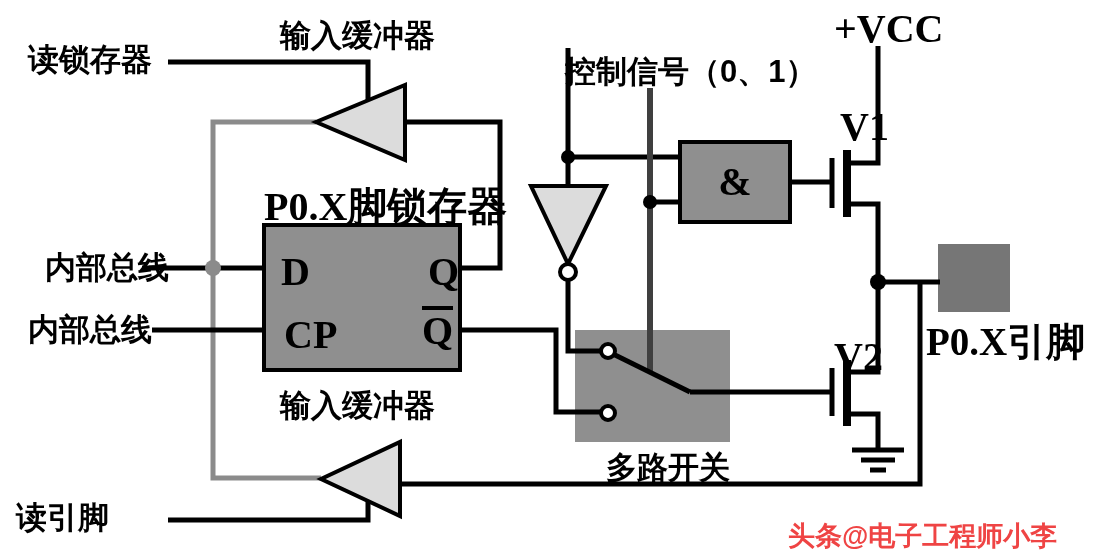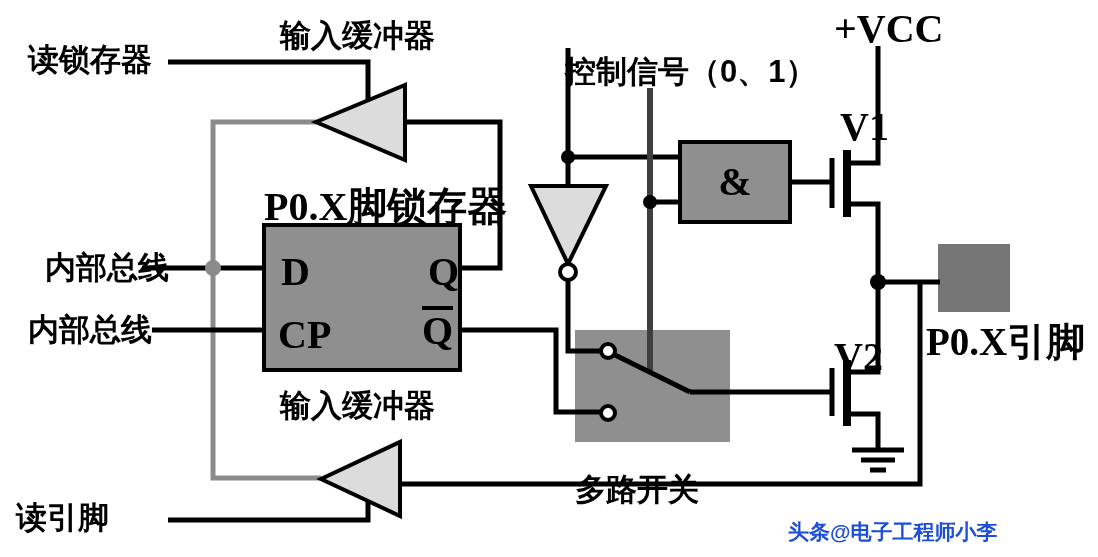--- a/index.html
+++ b/index.html
@@ -25,21 +25,21 @@
   .bubble { fill: #ffffff; stroke: #000000; stroke-width: 4; }
   .dot    { fill: #000000; }
   .busdot { fill: #8b8b8b; }
 
   .lbl { position: absolute; color: #000; font-weight: bold; white-space: nowrap; line-height: 1.15; }
   .cn    { font-family: "Liberation Sans", sans-serif; font-size: 31px; }
   .serif { font-family: "Liberation Serif", serif; font-size: 40px; }
   .amp   { display: flex; align-items: center; justify-content: center; font-size: 40px; }
   .qbar-inner { display: inline-block; border-top: 4px solid #000; padding-top: 1px; line-height: 1; }
   .watermark {
-    position: absolute; color: #1d4ed8; font-size: 21px; font-weight: bold;
+    position: absolute; color: #ef4444; font-size: 27px; font-weight: bold;
     font-family: "Liberation Sans", sans-serif; white-space: nowrap;
   }
 </style>
 </head>
 <body>
 
 <div class="stage">
 
   <svg viewBox="0 0 1098 557" width="1098" height="557">
 
@@ -104,23 +104,23 @@
 
   <div class="lbl cn" style="left:28px;top:42px">读锁存器</div>
   <div class="lbl cn" style="left:280px;top:18px">输入缓冲器</div>
   <div class="lbl cn" style="left:565px;top:54px">控制信号（0、1）</div>
   <div class="lbl serif" style="left:834px;top:6px;font-size:40px">+VCC</div>
   <div class="lbl serif" style="left:840px;top:104px">V1</div>
   <div class="lbl serif amp" style="left:680px;top:142px;width:110px;height:80px">&amp;</div>
   <div class="lbl serif" style="left:264px;top:184px;width:196px;">P0.X脚锁存器</div>
   <div class="lbl serif" style="left:281px;top:249px">D</div>
   <div class="lbl serif" style="left:428px;top:249px">Q</div>
-  <div class="lbl serif" style="left:278px;top:312px">CP</div>
+  <div class="lbl serif" style="left:284px;top:312px">CP</div>
   <div class="lbl serif" style="left:422px;top:306px"><span class="qbar-inner">Q</span></div>
   <div class="lbl cn" style="left:45px;top:250px">内部总线</div>
   <div class="lbl cn" style="left:28px;top:312px">内部总线</div>
-  <div class="lbl cn" style="left:575px;top:472px;width:155px;text-align:left">多路开关</div>
+  <div class="lbl cn" style="left:575px;top:450px;width:155px;text-align:right">多路开关</div>
   <div class="lbl serif" style="left:834px;top:334px">V2</div>
   <div class="lbl serif" style="left:926px;top:320px;font-size:39px">P0.X引脚</div>
   <div class="lbl cn" style="left:280px;top:388px">输入缓冲器</div>
   <div class="lbl cn" style="left:16px;top:500px">读引脚</div>
   <div class="watermark" style="left:788px;top:518px">头条@电子工程师小李</div>
 </div>
 
 </body></html>

